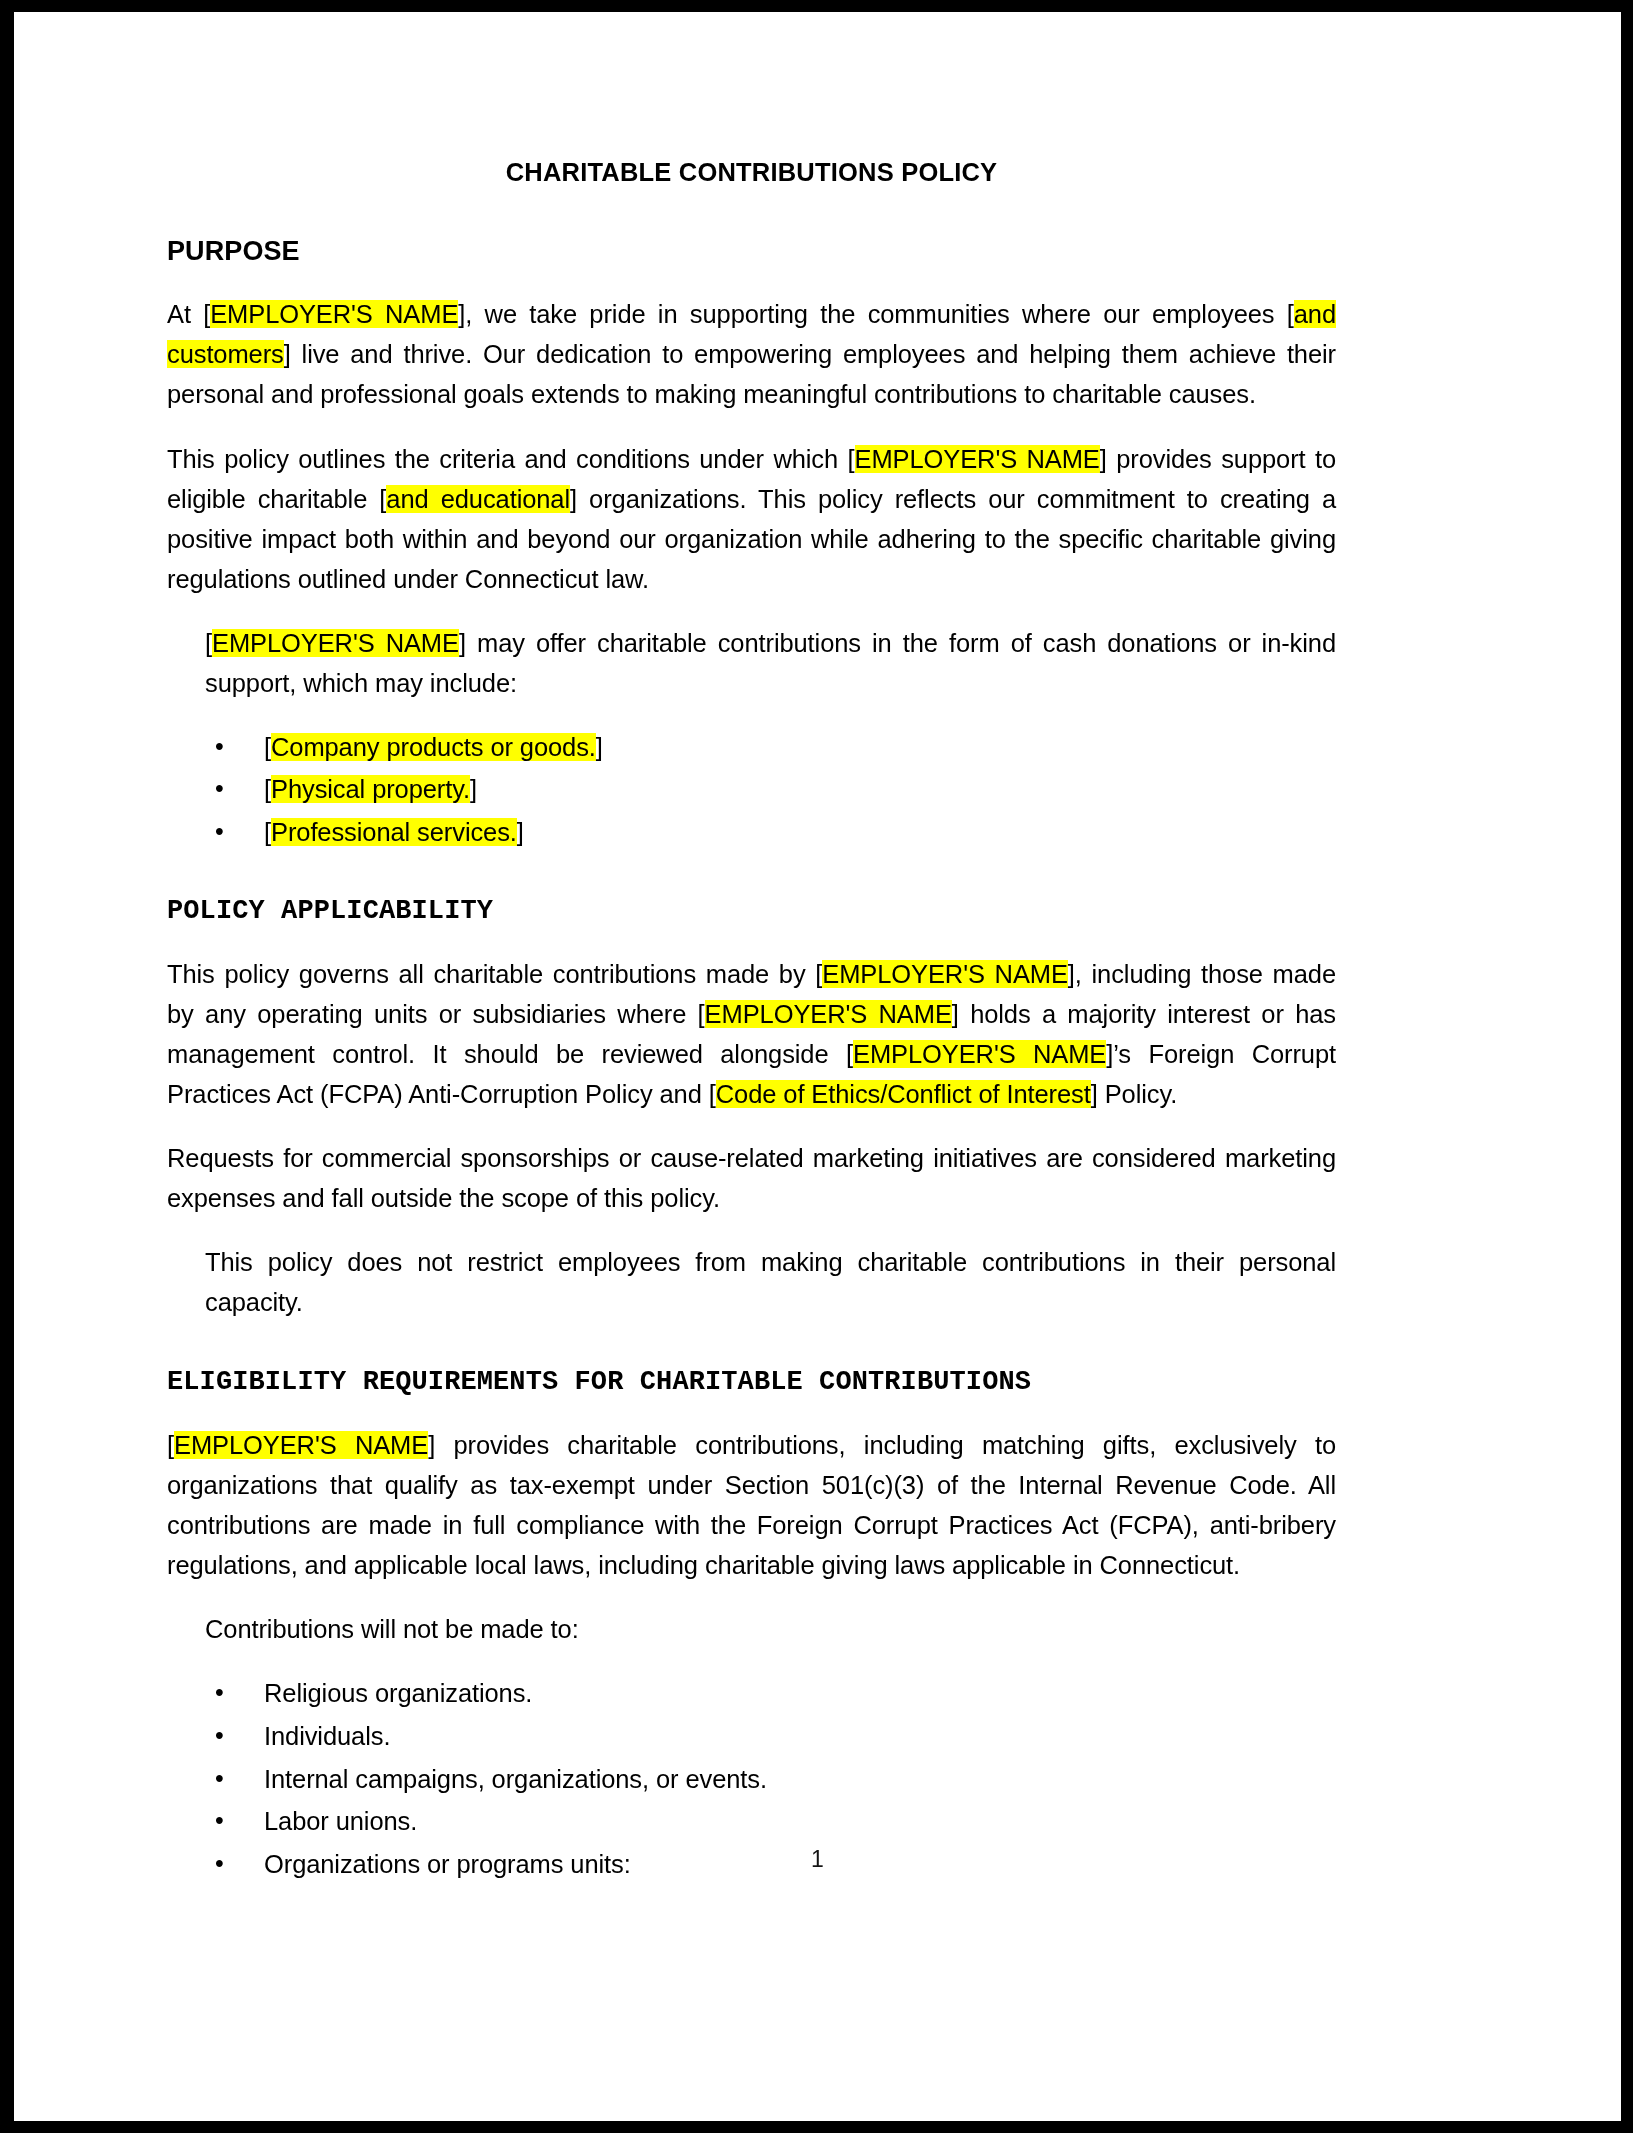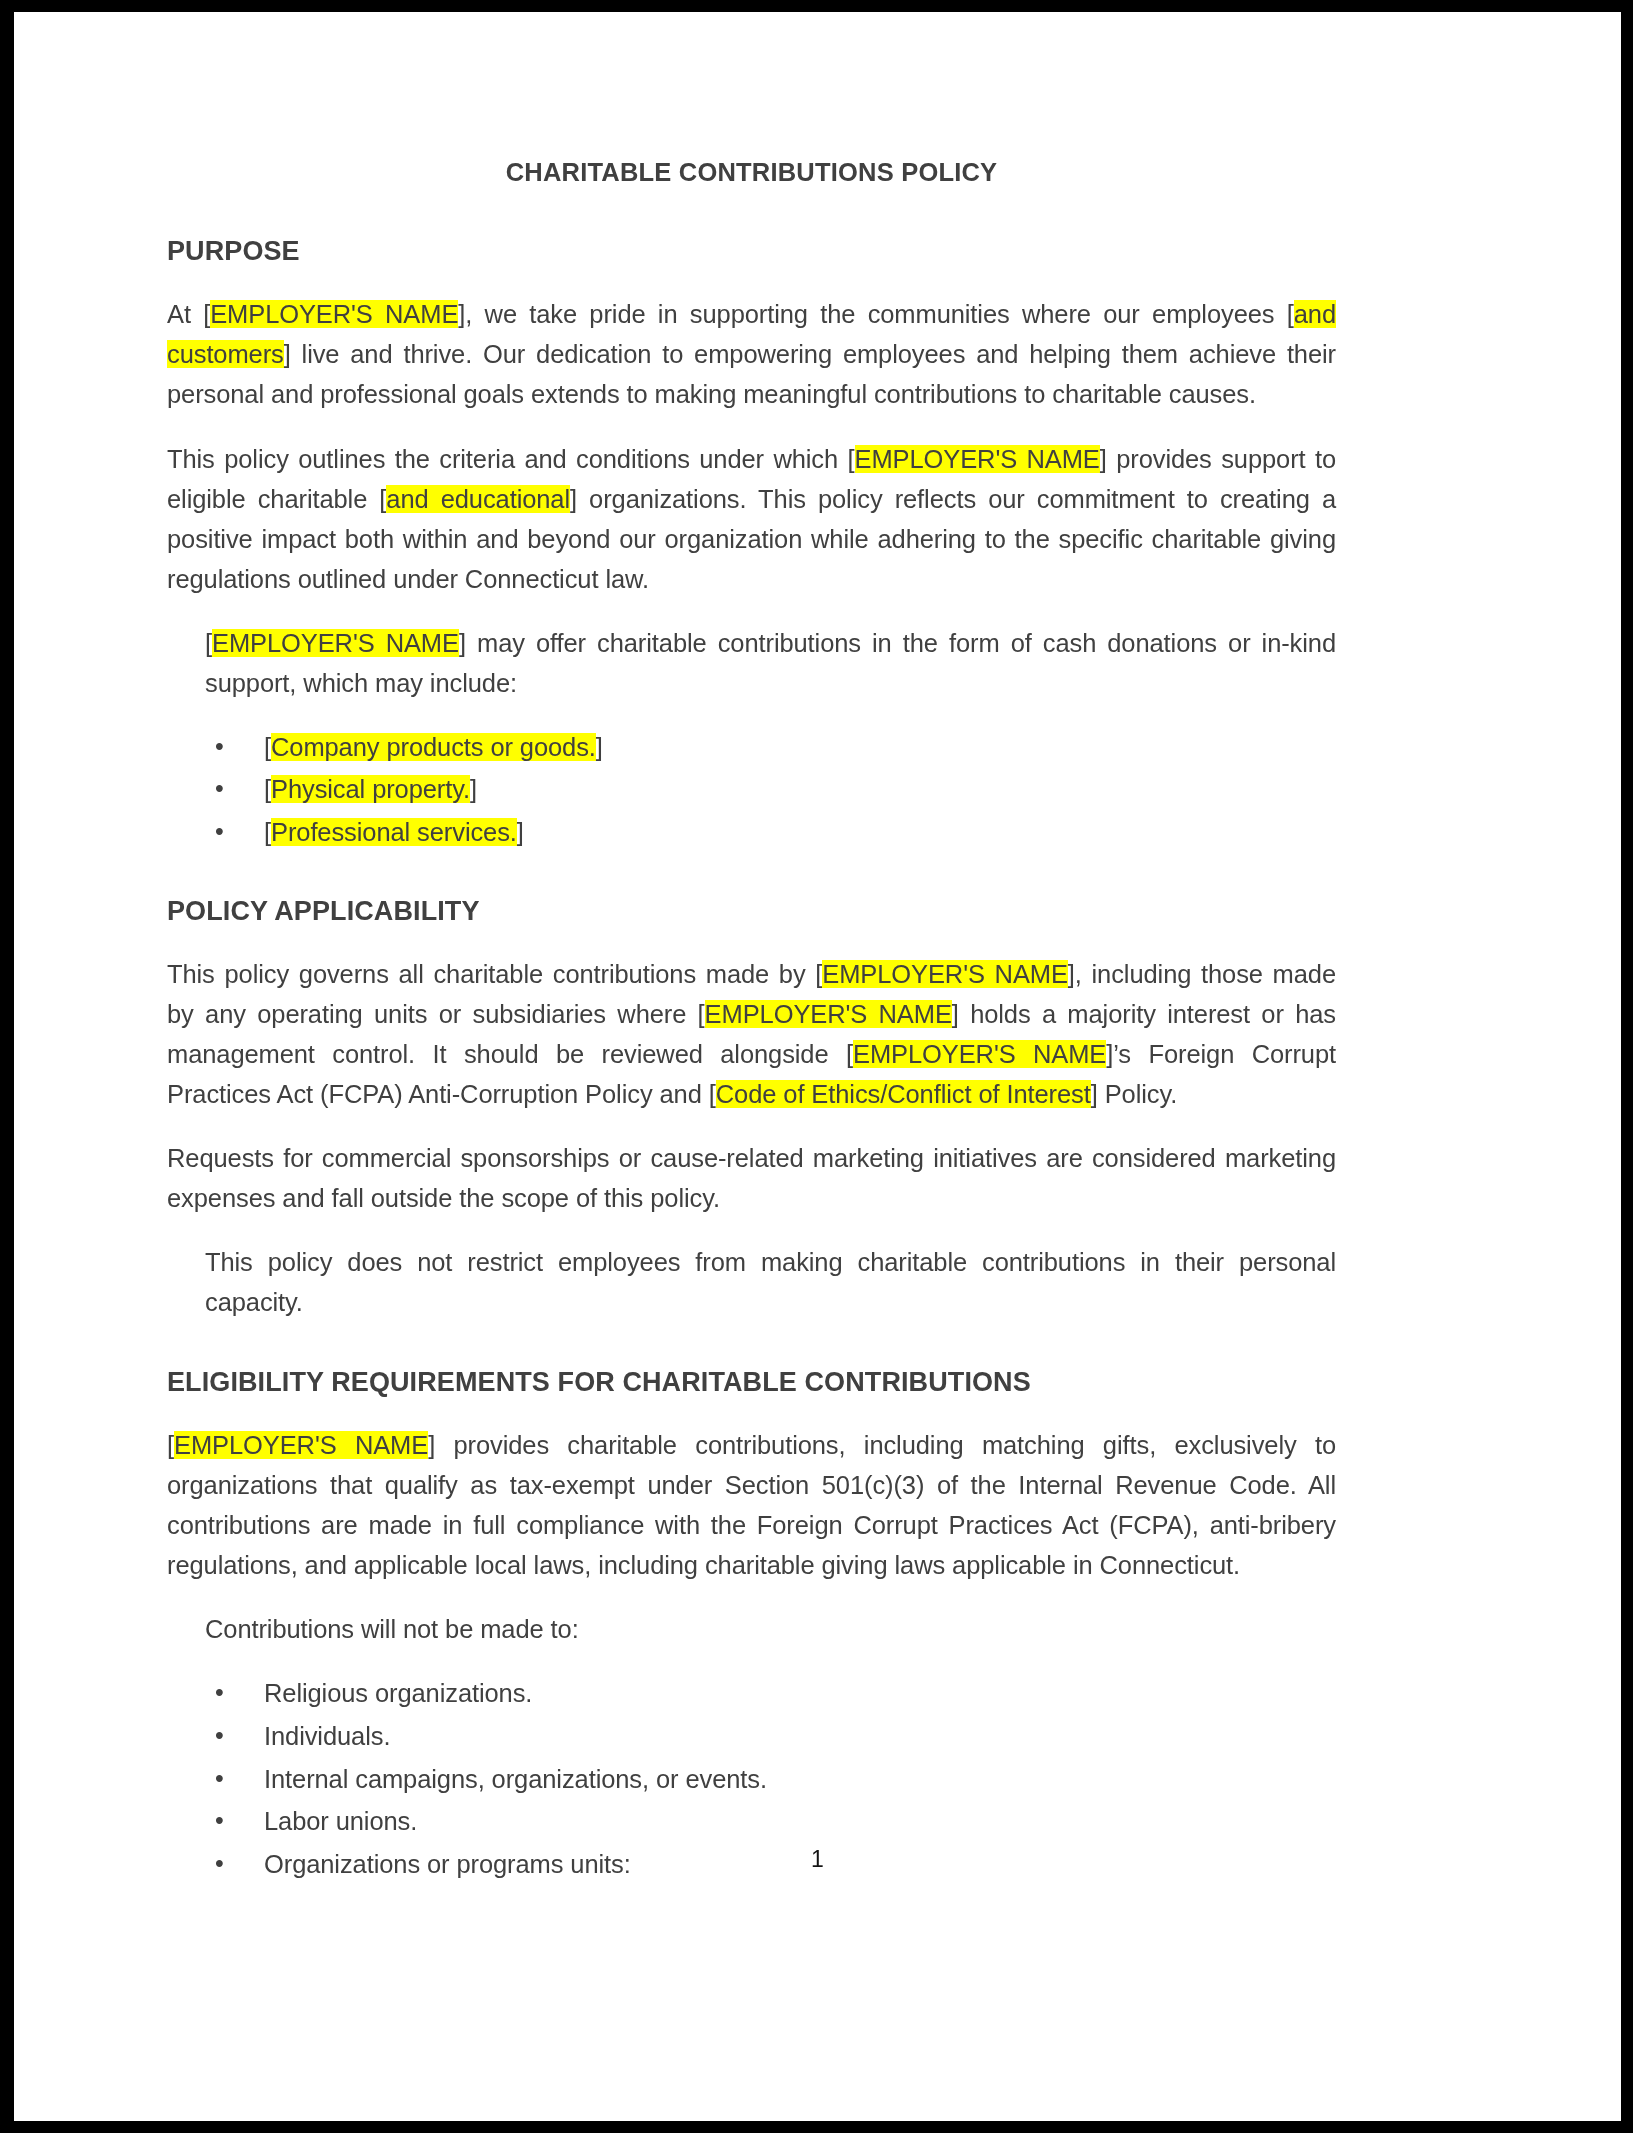--- a/index.html
+++ b/index.html
@@ -25,38 +25,39 @@
     overflow: hidden;
   }
   .doc-body {
     position: absolute;
     left: 153px;
     top: 140px;
     width: 1169px;
     font-family: "Liberation Sans", sans-serif;
     font-size: 25.5px;
     line-height: 1.57;
-    color: #404040;
+    color: #000000;
     letter-spacing: -0.1px;
   }
   .doc-title {
     text-align: center;
     font-weight: bold;
     font-size: 25.5px;
     margin: 0 0 38px 0;
     letter-spacing: 0.2px;
   }
   .heading {
     font-weight: bold;
     font-size: 27px;
     margin: 0 0 22px 0;
     letter-spacing: 0.1px;
   }
   .heading.spaced-top {
     margin-top: 38px;
+    font-family: Liberation Mono, monospace;
   }
   p.para {
     margin: 0 0 24px 0;
     text-align: justify;
     text-justify: inter-word;
   }
   p.para.last-in-block {
     margin-bottom: 26px;
     margin-left: 38px;
   }

